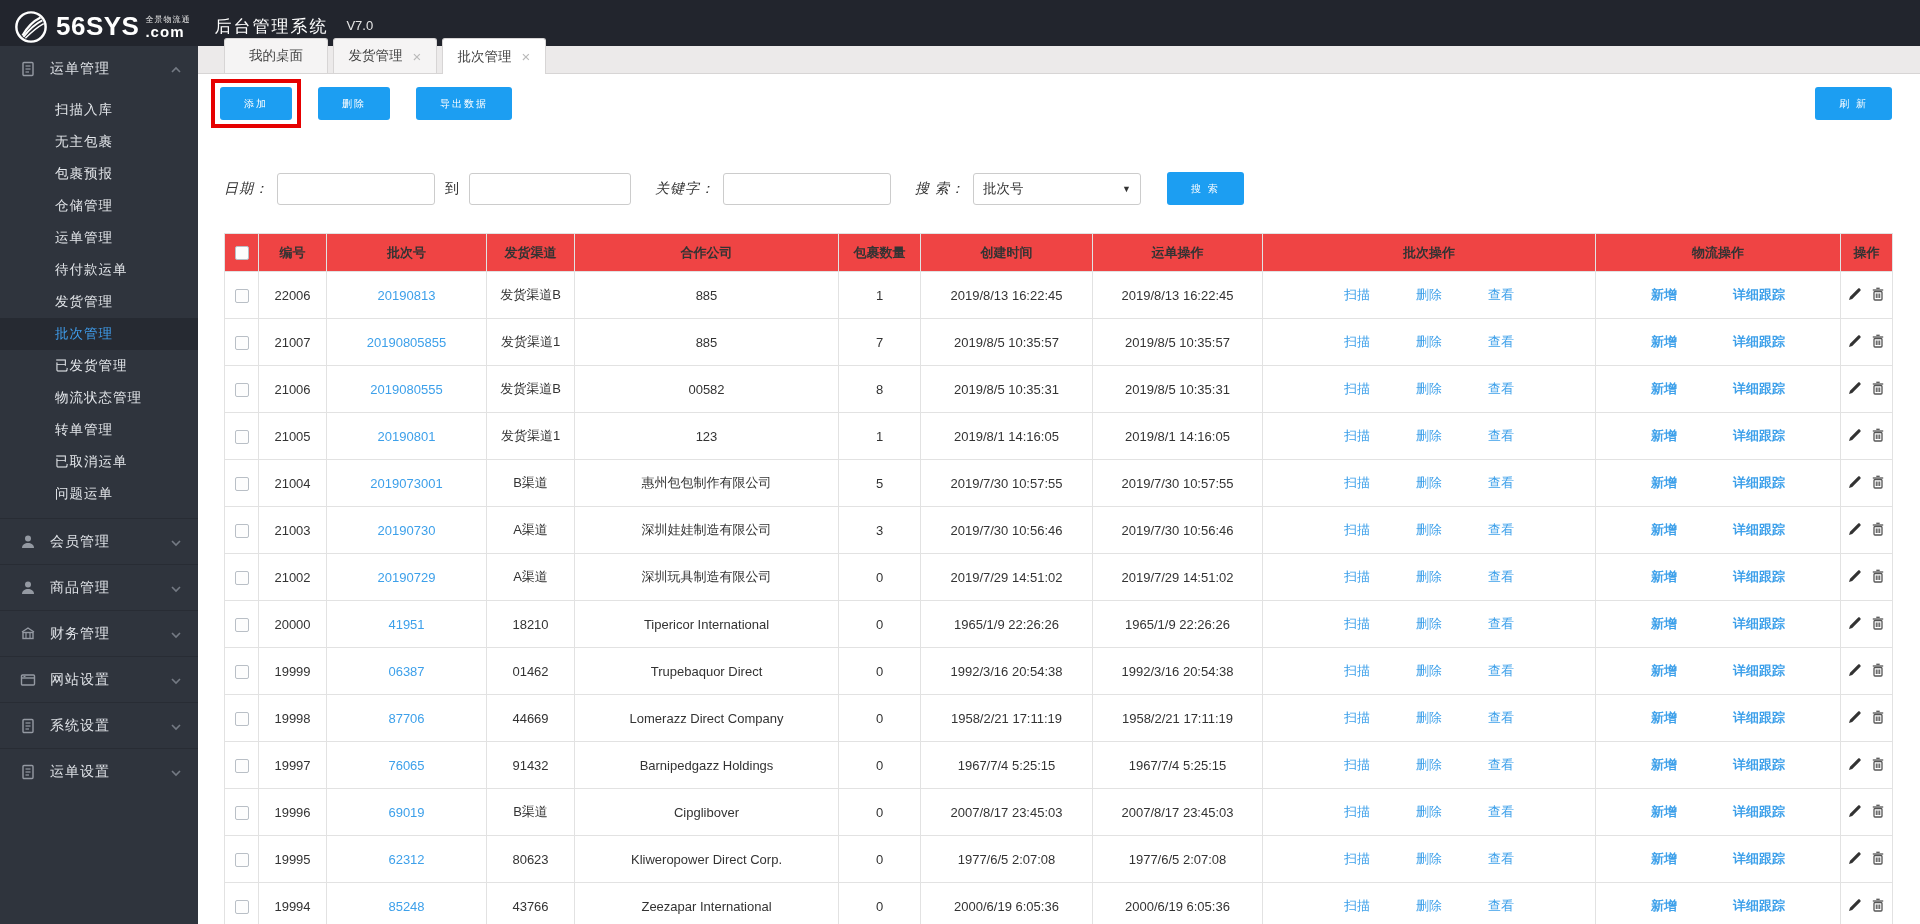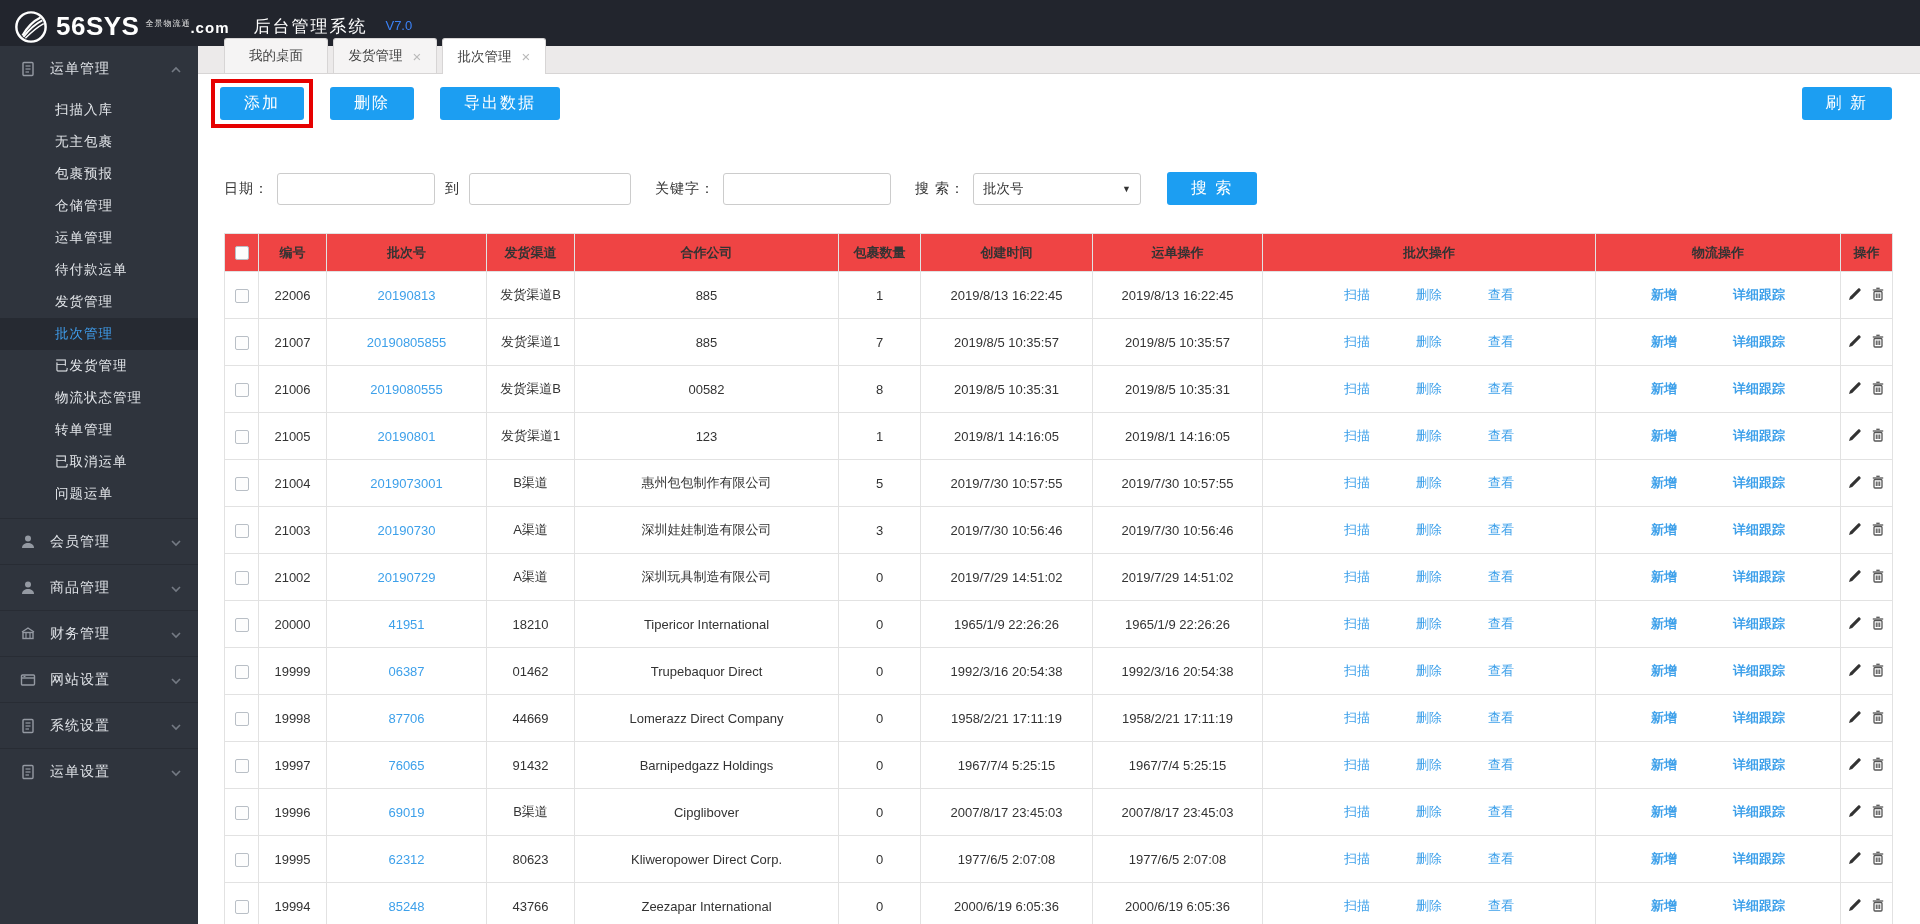--- a/index.html
+++ b/index.html
@@ -6,25 +6,25 @@
   html,body { width:1920px; height:924px; overflow:hidden; background:#fff;
     font-family:"Liberation Sans","DejaVu Sans",sans-serif; }
 
   
   .app-header { position:absolute; top:0; left:0; width:1920px; height:53px;
     background:#22252d; display:flex; align-items:center; justify-content:space-between;
     padding:0 49px 0 14px; color:#fff; }
   .brand { display:flex; align-items:center; gap:8px; }
   .logo-mark { width:34px; height:34px; }
   .logo-main { font-size:26px; font-weight:bold; letter-spacing:0.5px; }
-  .logo-stack { display:flex; flex-direction:row; line-height:1; margin-left:-2px; margin-top:2px; }
+  .logo-stack { display:flex; flex-direction:column; line-height:1; margin-left:-2px; margin-top:2px; }
   .logo-sub { font-size:8px; letter-spacing:1px; color:#e8e8e8; }
   .logo-com { font-size:15px; font-weight:bold; letter-spacing:1px; }
   .app-title { font-size:17px; margin-left:16px; letter-spacing:2px; }
-  .app-version { font-size:13px; margin-left:10px; color:#3b82f6; align-self:flex-start; margin-top:8px; }
+  .app-version { font-size:13px; margin-left:10px; color:#e5e5e5; align-self:flex-start; margin-top:8px; }
   .header-right { display:flex; align-items:center; gap:34px; font-size:14px; }
   .user-menu { display:flex; align-items:center; gap:8px; cursor:pointer; }
   .caret-down { width:0; height:0; border-left:5px solid transparent; border-right:5px solid transparent;
     border-top:6px solid #d8d8d8; margin-left:2px; }
   .badge-red { color:#e4393c; margin-left:4px; }
   .help-circle { width:22px; height:22px; border:2px solid #d4d6da; border-radius:50%;
     display:flex; align-items:center; justify-content:center; font-size:14px; color:#d4d6da; cursor:pointer; }
 
   
   .sidebar { position:absolute; top:46px; left:0; width:198px; height:878px;
@@ -49,30 +49,30 @@
   .tab { height:35px; min-width:104px; padding:0 14px; margin-right:5px;
     background:#f5f4f4; border:1px solid #d7d5d5; border-bottom:none;
     border-radius:3px 3px 0 0; display:flex; align-items:center; justify-content:center;
     gap:10px; font-size:13.5px; color:#444; cursor:pointer; position:relative; }
   .tab.active { background:#fff; height:36px; margin-bottom:-1px; z-index:2; }
   .tab-close { color:#b9b9b9; font-size:15px; line-height:1; cursor:pointer; }
 
   
   .toolbar { display:flex; align-items:center; padding:13px 28px 10px 22px; }
   .btn-blue { background:#1c9ef2; color:#fff; border:none; border-radius:3px;
-    height:33px; padding:0 24px; font-size:16px; letter-spacing:2px; cursor:pointer;
+    height:33px; padding:0 24px; font-size:10px; letter-spacing:2px; cursor:pointer;
     font-family:inherit; }
   .btn-wrap { position:relative; display:inline-block; margin-right:26px; }
   .annotation-box { position:absolute; top:-8px; left:-9px; right:-9px; bottom:-8px;
     border:4px solid #e60000; pointer-events:none; }
   .toolbar-spacer { flex:1; }
 
   
   .search-row { display:flex; align-items:center; margin:42px 28px 0 26px; font-size:14px; color:#333; }
-  .search-label { margin-right:8px; letter-spacing:1px; }
+  .search-label { margin-right:8px; letter-spacing:1px;font-style:italic; }
   .text-input { width:158px; height:32px; border:1px solid #ccc; border-radius:3px;
     padding:0 8px; font-size:13px; font-family:inherit; color:#333; }
   .sep-label { margin:0 10px; }
   .gap24 { width:24px; }
   .select-box { width:168px; height:32px; border:1px solid #ccc; border-radius:3px;
     display:flex; align-items:center; justify-content:space-between; padding:0 9px;
     font-size:13.5px; color:#333; cursor:pointer; background:#fff; }
   .select-arrow { font-size:9px; color:#333; }
   .btn-search { margin-left:26px; }
 

